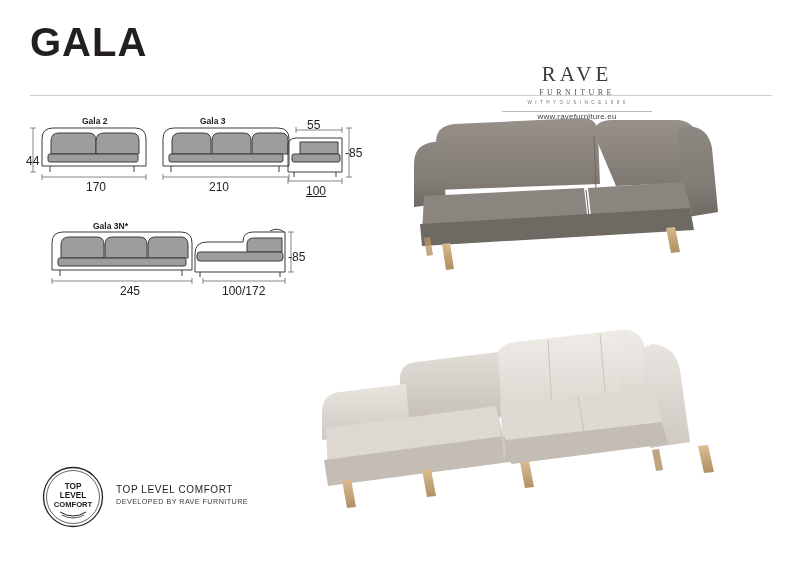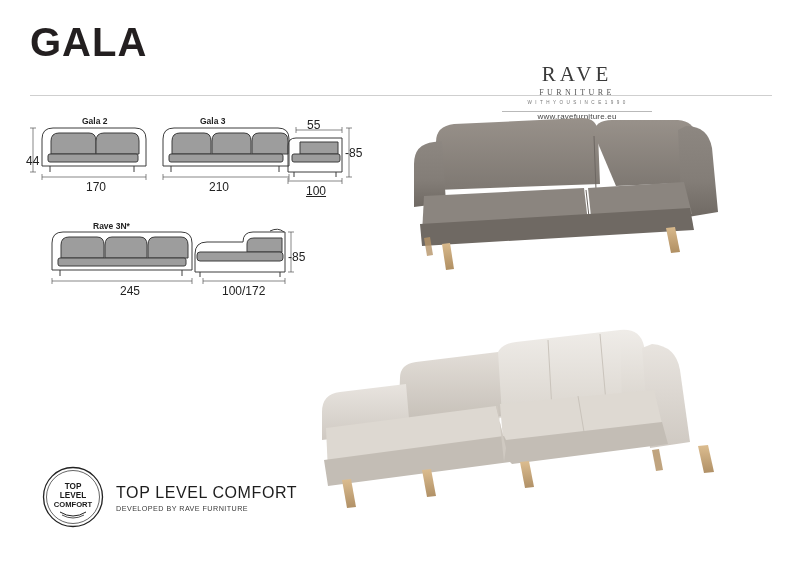--- a/index.html
+++ b/index.html
@@ -120,24 +120,23 @@
     top: 466px;
     width: 62px;
     height: 62px;
   }
   .badge-text {
     position: absolute;
     left: 116px;
     top: 484px;
   }
   .badge-title {
-    font-size: 16px;
+    font-size: 10px;
     letter-spacing: .6px;
     color: #1d1d1d;
-    text-align: center;
   }
   .badge-sub {
     font-size: 7.2px;
     letter-spacing: .45px;
     color: #3a3a3a;
     margin-top: 2px;
   }
 </style>
 </head>
 <body>
@@ -224,21 +223,21 @@
       <path class="ln" d="M200 272 v5 M280 272 v5"></path>
 
       <path class="ln" d="M270 231 q8 -4 14 1"></path>
       <path class="dimln" d="M203 281 h82 M203 278 v6 M285 278 v6"></path>
       <path class="dimln" d="M291 232 v40 M288 232 h6 M288 272 h6"></path>
     </g>
   </svg>
 
   <div class="dlabel" style="left:82px; top:116px;">Gala 2</div>
   <div class="dlabel" style="left:200px; top:116px;">Gala 3</div>
-  <div class="dlabel" style="left:93px; top:221px;">Rave 3N*</div>
+  <div class="dlabel" style="left:93px; top:221px;">Gala 3N*</div>
 
   <div class="dim" style="left:26px; top:154px;">44</div>
   <div class="dim" style="left:86px; top:180px;">170</div>
   <div class="dim" style="left:209px; top:180px;">210</div>
   <div class="dim" style="left:307px; top:118px;">55</div>
   <div class="dim" style="left:306px; top:184px;text-decoration:underline;">100</div>
   <div class="dim" style="left:345px; top:146px;">-85</div>
   <div class="dim" style="left:120px; top:284px;">245</div>
   <div class="dim" style="left:222px; top:284px;">100/172</div>
   <div class="dim" style="left:288px; top:250px;">-85</div>

